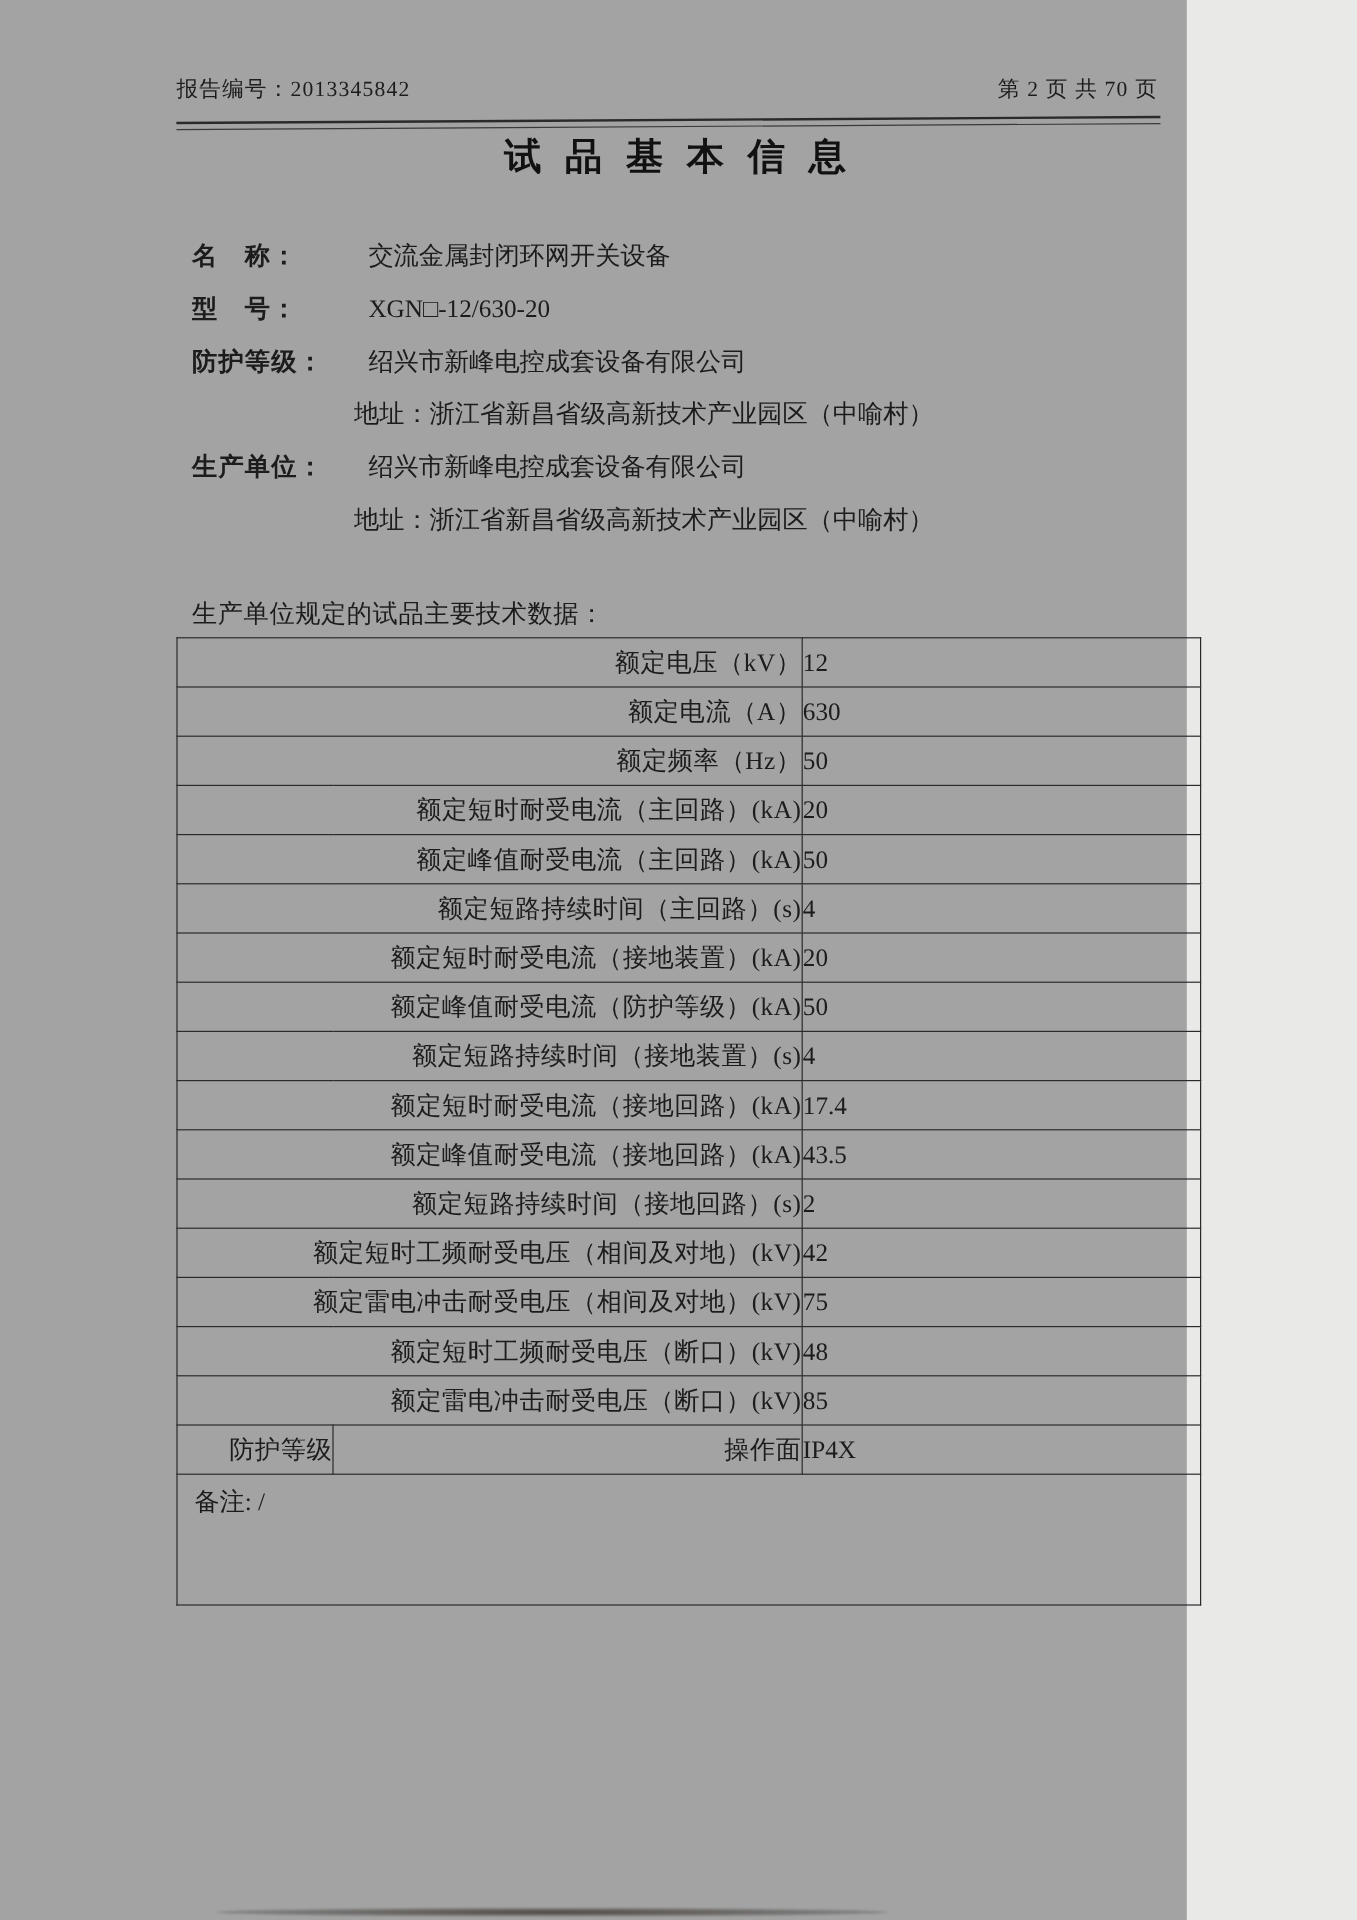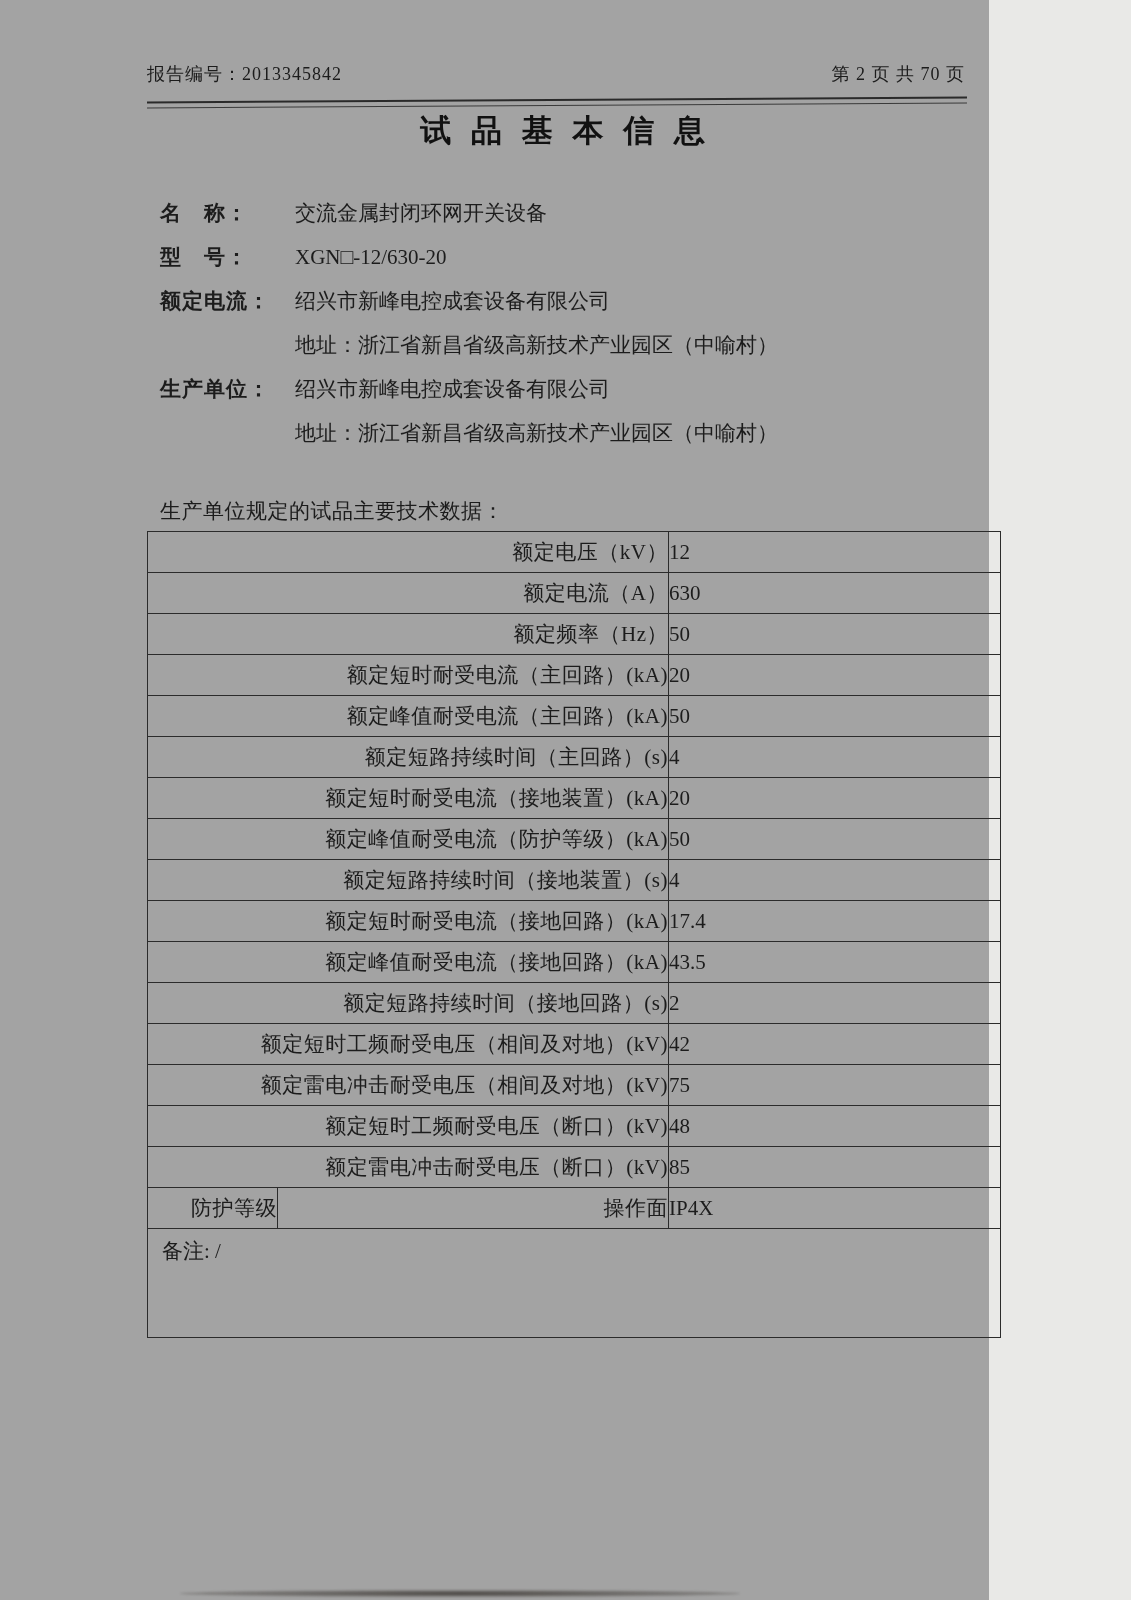--- a/index.html
+++ b/index.html
@@ -35,21 +35,21 @@
     font-size:31px;font-weight:bold;letter-spacing:6px;
     color:#111;
   }
   
   .info-block{
     position:absolute;left:160px;top:191px;width:820px;
     font-size:21px;
   }
   .info-line{height:44px;display:flex;align-items:center;}
   .info-label{font-weight:bold;width:134px;flex:0 0 134px;letter-spacing:1px;font-family:Liberation Mono, monospace;}
-  .info-value{margin-left:1px;}
+  .info-value{margin-left:13px;}
   .info-address{padding-left:135px;}
   
   .table-caption{
     position:absolute;left:160px;top:497px;
     font-size:21px;letter-spacing:0.5px;
   }
   .tech-table{
     position:absolute;left:147px;top:531px;
     width:853px;
     border-collapse:collapse;
@@ -94,21 +94,21 @@
   <div class="info-block">
     <div class="info-line">
       <span class="info-label">名　称：</span>
       <span class="info-value">交流金属封闭环网开关设备</span>
     </div>
     <div class="info-line">
       <span class="info-label">型　号：</span>
       <span class="info-value">XGN□-12/630-20</span>
     </div>
     <div class="info-line">
-      <span class="info-label">额定电流：</span>
+      <span class="info-label">防护等级：</span>
       <span class="info-value">绍兴市新峰电控成套设备有限公司</span>
     </div>
     <div class="info-line info-address">地址：浙江省新昌省级高新技术产业园区（中喻村）</div>
     <div class="info-line">
       <span class="info-label">生产单位：</span>
       <span class="info-value">绍兴市新峰电控成套设备有限公司</span>
     </div>
     <div class="info-line info-address">地址：浙江省新昌省级高新技术产业园区（中喻村）</div>
   </div>
 

